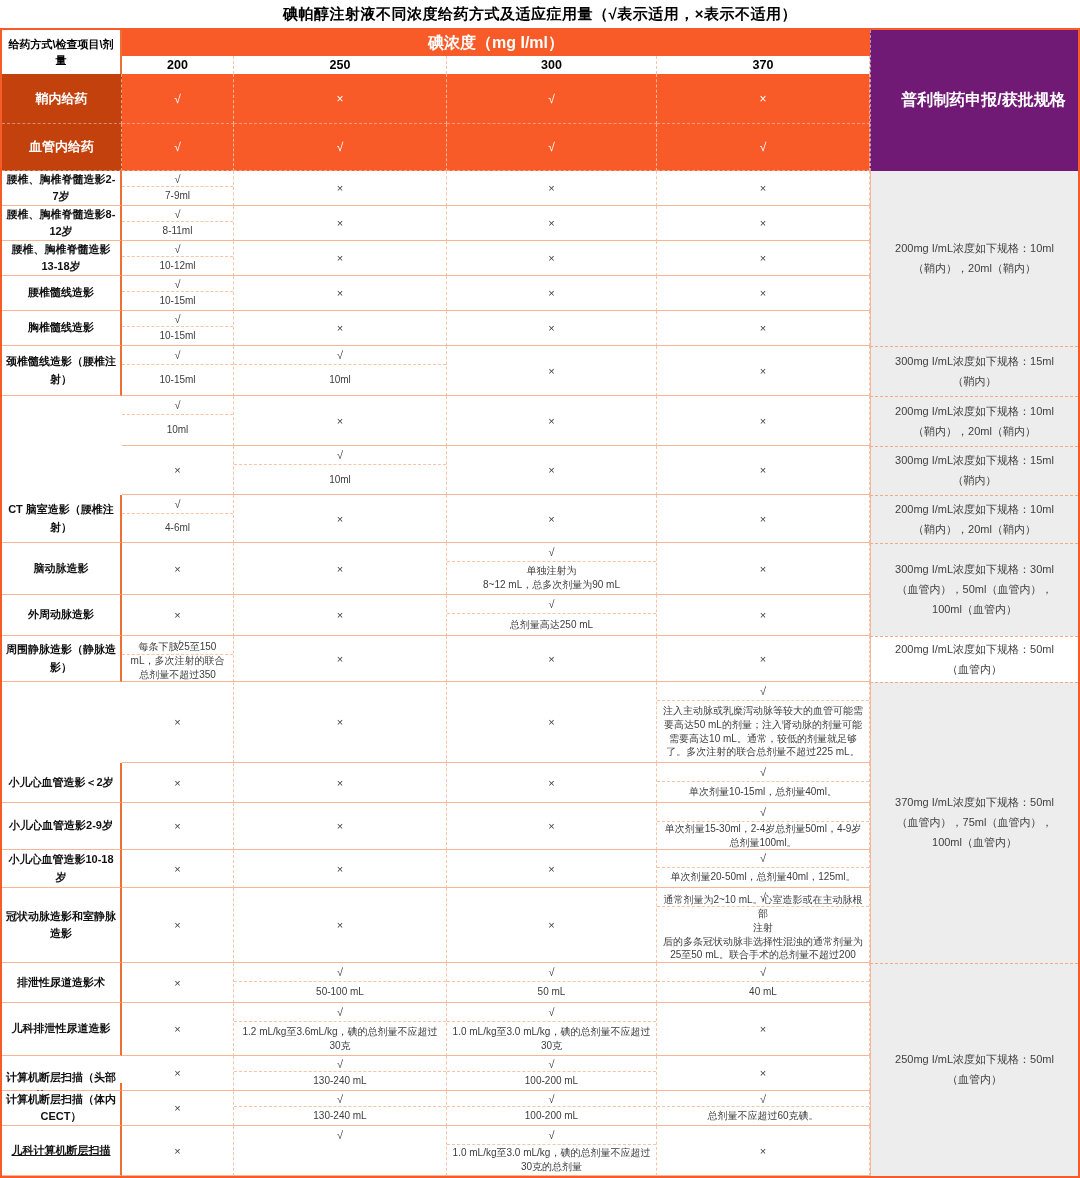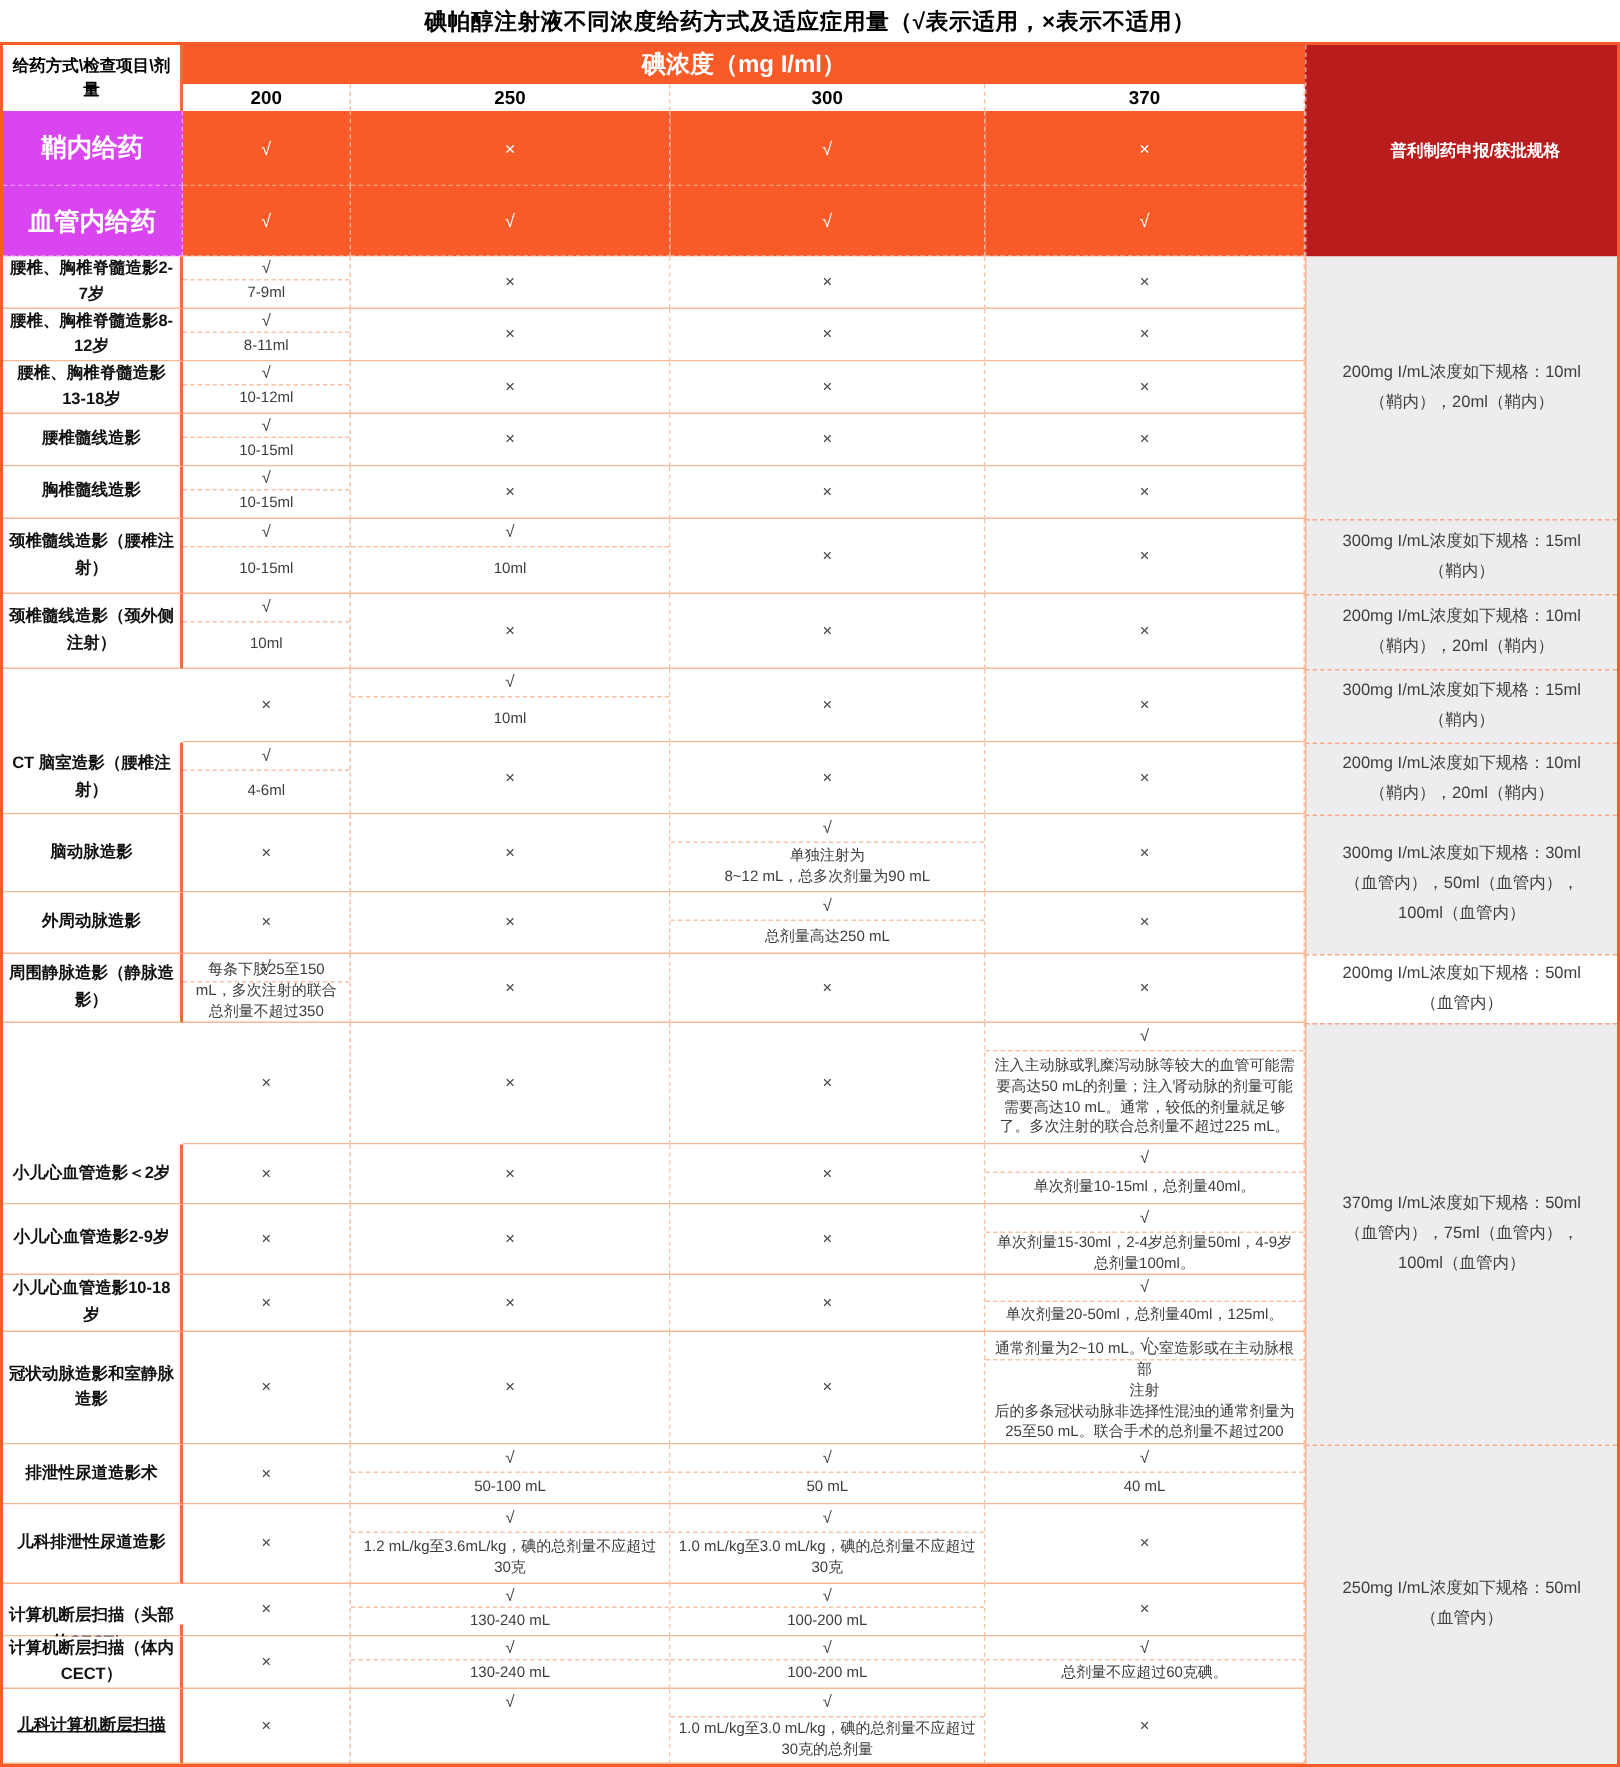--- a/index.html
+++ b/index.html
@@ -5,23 +5,23 @@
   html,body{margin:0;padding:0;background:#fff;width:1080px;font-family:"Liberation Sans","DejaVu Sans",sans-serif;}
   .page{width:1080px;height:1178px;overflow:hidden;background:#fff;}
   .title{height:28px;display:flex;align-items:center;justify-content:center;font-size:15px;font-weight:bold;color:#000;letter-spacing:.5px;}
   .tbl{display:grid;grid-template-columns:120px 112px 213px 210px 213px 1fr;width:1080px;box-sizing:border-box;border:2px solid #F85A28;background:#fff;}
   .tbl>div{box-sizing:border-box;}
   
   .corner{grid-column:1;grid-row:1/3;background:#fff;color:#000;font-weight:bold;font-size:11px;display:flex;align-items:center;justify-content:center;text-align:center;padding:0 5px;line-height:1.5;border-right:2px solid #EE6F33;}
   .conc-header{grid-column:2/6;grid-row:1;background:#F85A28;color:#fff;font-weight:bold;font-size:16px;display:flex;align-items:center;justify-content:center;}
   .conc-val{grid-row:2;background:#fff;color:#000;font-weight:bold;font-size:12.5px;display:flex;align-items:center;justify-content:center;border-right:1px dashed #F8C3A6;}
   .cv0{grid-column:2}.cv1{grid-column:3}.cv2{grid-column:4}.cv3{grid-column:5}
-  .spec-header{grid-column:6;grid-row:1/5;background:#b91c1c;color:#fff;font-weight:bold;font-size:11px;display:flex;align-items:center;justify-content:center;text-align:center;border-left:1px dashed rgba(255,255,255,.55);padding-left:18px;}
-  
-  .a-label{grid-column:1;background:#d946ef;color:#fff;font-weight:bold;font-size:17px;display:flex;align-items:center;justify-content:center;text-align:center;border-right:1px dashed rgba(255,255,255,.55);border-bottom:1px dashed rgba(255,255,255,.4);}
+  .spec-header{grid-column:6;grid-row:1/5;background:#701a75;color:#fff;font-weight:bold;font-size:16px;display:flex;align-items:center;justify-content:center;text-align:center;border-left:1px dashed rgba(255,255,255,.55);padding-left:18px;}
+  
+  .a-label{grid-column:1;background:#c2410c;color:#fff;font-weight:bold;font-size:13px;display:flex;align-items:center;justify-content:center;text-align:center;border-right:1px dashed rgba(255,255,255,.55);border-bottom:1px dashed rgba(255,255,255,.4);}
   .a-cell{background:#F85A28;color:#fff;font-size:12px;display:flex;align-items:center;justify-content:center;border-right:1px dashed rgba(255,255,255,.55);border-bottom:1px dashed rgba(255,255,255,.4);}
   
   .b-label{grid-column:1;background:#fff;color:#111;font-weight:bold;font-size:11px;display:flex;align-items:center;justify-content:center;text-align:center;padding:1px 4px;line-height:1.55;border-right:2px solid #EE6F33;border-bottom:1.5px solid #F7B794;}
   .cell{background:#fff;color:#404040;font-size:11px;border-right:1px dashed #F8C3A6;border-bottom:1.5px solid #F7B794;display:flex;flex-direction:column;min-height:0;}
   .cell.center{justify-content:center;align-items:center;}
   .mark-sec{flex:0 0 auto;height:min(45%,18px);display:flex;align-items:center;justify-content:center;}
   .dose-sec{flex:1;border-top:1px dashed #F8C3A6;display:flex;align-items:center;justify-content:center;text-align:center;padding:1px 5px;white-space:pre-line;line-height:1.38;font-size:10px;min-height:0;color:#3c3c3c;}
   
   .spec{grid-column:6;background:#EDEDED;color:#3F3F3F;font-size:11px;display:flex;align-items:center;justify-content:center;text-align:center;padding:2px 14px;line-height:1.8;border-left:1px solid #F7B794;}
   .spec.light{background:#fff;}
@@ -94,21 +94,20 @@
       <div class="cell" style="grid-area: 10 / 2;">
         <div class="mark-sec">√</div>
         <div class="dose-sec">10-15ml</div>
       </div>
       <div class="cell" style="grid-area: 10 / 3;">
         <div class="mark-sec">√</div>
         <div class="dose-sec">10ml</div>
       </div>
       <div class="cell center" style="grid-area: 10 / 4;">×</div>
       <div class="cell center" style="grid-area: 10 / 5;">×</div>
-      <div class="b-label" style="grid-area: 11 / 1;">颈椎髓线造影（颈外侧注射）</div>
       <div class="cell" style="grid-area: 11 / 2;">
         <div class="mark-sec">√</div>
         <div class="dose-sec">10ml</div>
       </div>
       <div class="cell center" style="grid-area: 11 / 3;">×</div>
       <div class="cell center" style="grid-area: 11 / 4;">×</div>
       <div class="cell center" style="grid-area: 11 / 5;">×</div>
       <div class="cell center" style="grid-area: 12 / 2;">×</div>
       <div class="cell" style="grid-area: 12 / 3;">
         <div class="mark-sec">√</div>

